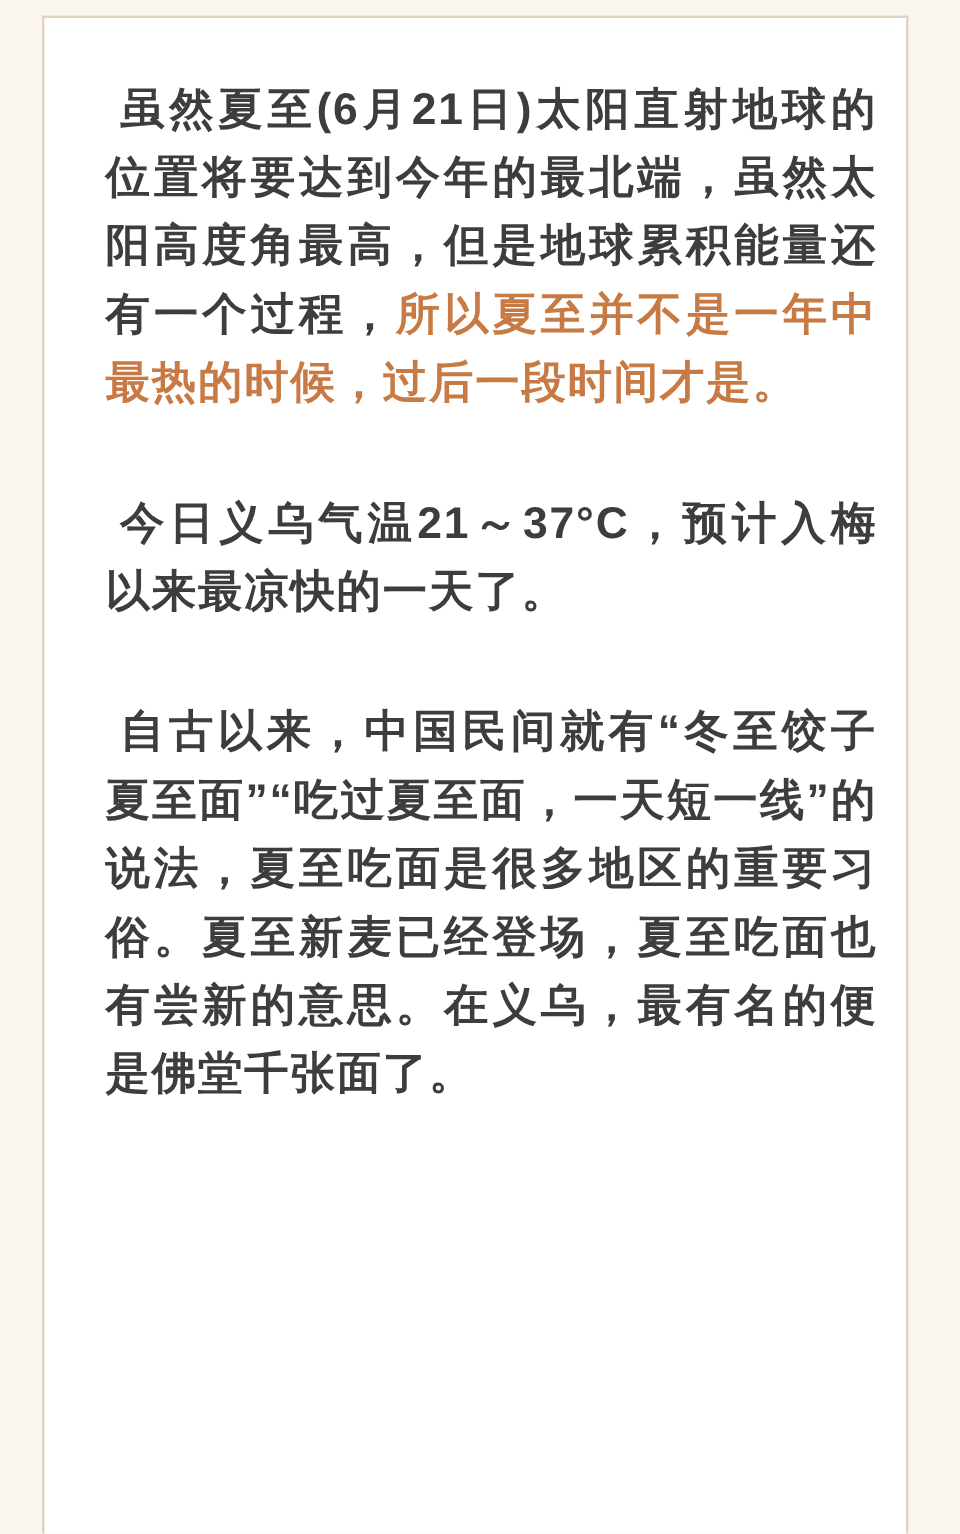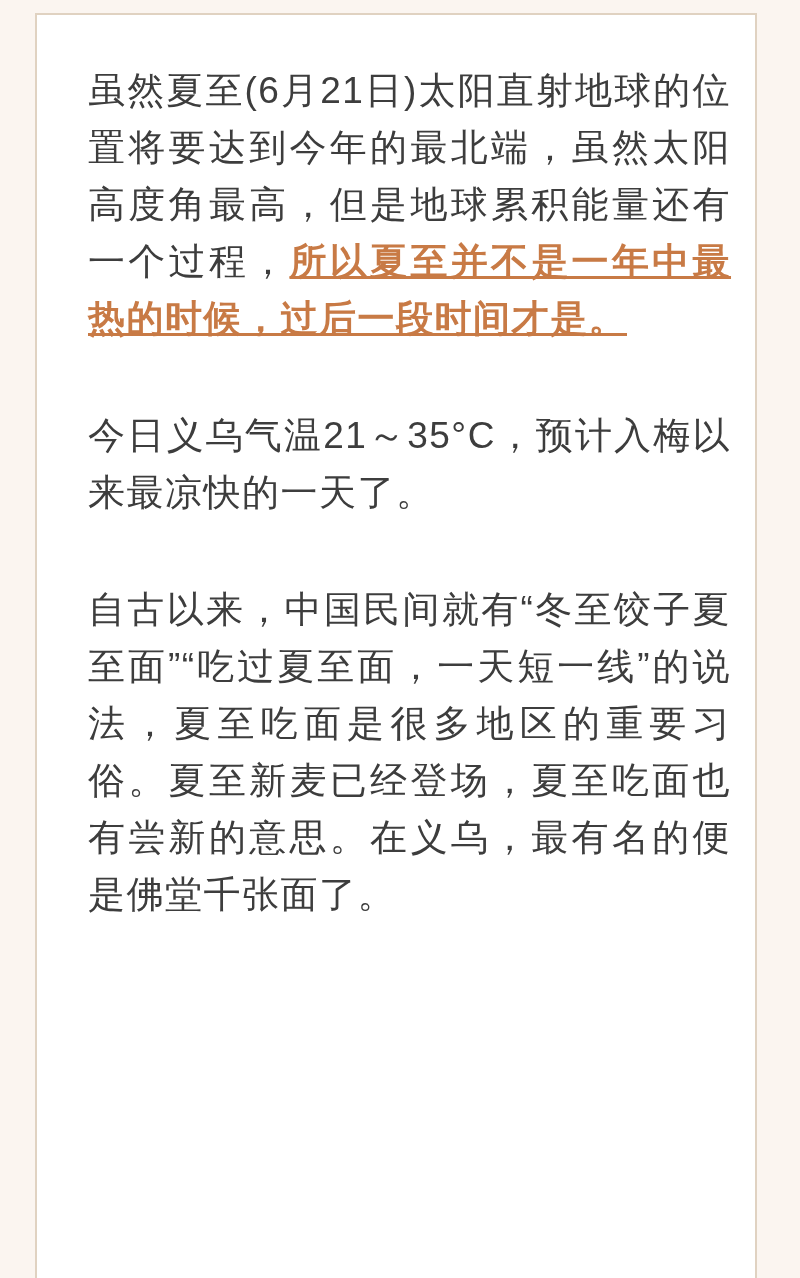--- a/index.html
+++ b/index.html
@@ -34,30 +34,30 @@
     font-size: 37px;
     line-height: 57px;
     letter-spacing: 1.5px;
     color: var(--text-color);
     text-align: justify;
     text-justify: inter-ideograph;
     margin: 0 0 60px 0;
   }
   .article p span.normal {
     color: var(--text-color);
-    font-weight: 400;
+    font-weight: 700;
+    margin-left: 12px;
   }
   .article p span.highlight {
     color: var(--highlight-color);
     font-weight: 700;
-    text-decoration: underline;
   }
 </style>
 </head>
 <body>
 
 <div class="card">
   <div class="article">
       <p><span class="normal">虽然夏至(6月21日)太阳直射地球的位置将要达到今年的最北端，虽然太阳高度角最高，但是地球累积能量还有一个过程，</span><span class="highlight">所以夏至并不是一年中最热的时候，过后一段时间才是。</span></p>
-      <p><span class="normal">今日义乌气温21～35°C，预计入梅以来最凉快的一天了。</span></p>
+      <p><span class="normal">今日义乌气温21～37°C，预计入梅以来最凉快的一天了。</span></p>
       <p><span class="normal">自古以来，中国民间就有“冬至饺子夏至面”“吃过夏至面，一天短一线”的说法，夏至吃面是很多地区的重要习俗。夏至新麦已经登场，夏至吃面也有尝新的意思。在义乌，最有名的便是佛堂千张面了。</span></p>
     </div>
 </div>
 
 </body></html>

